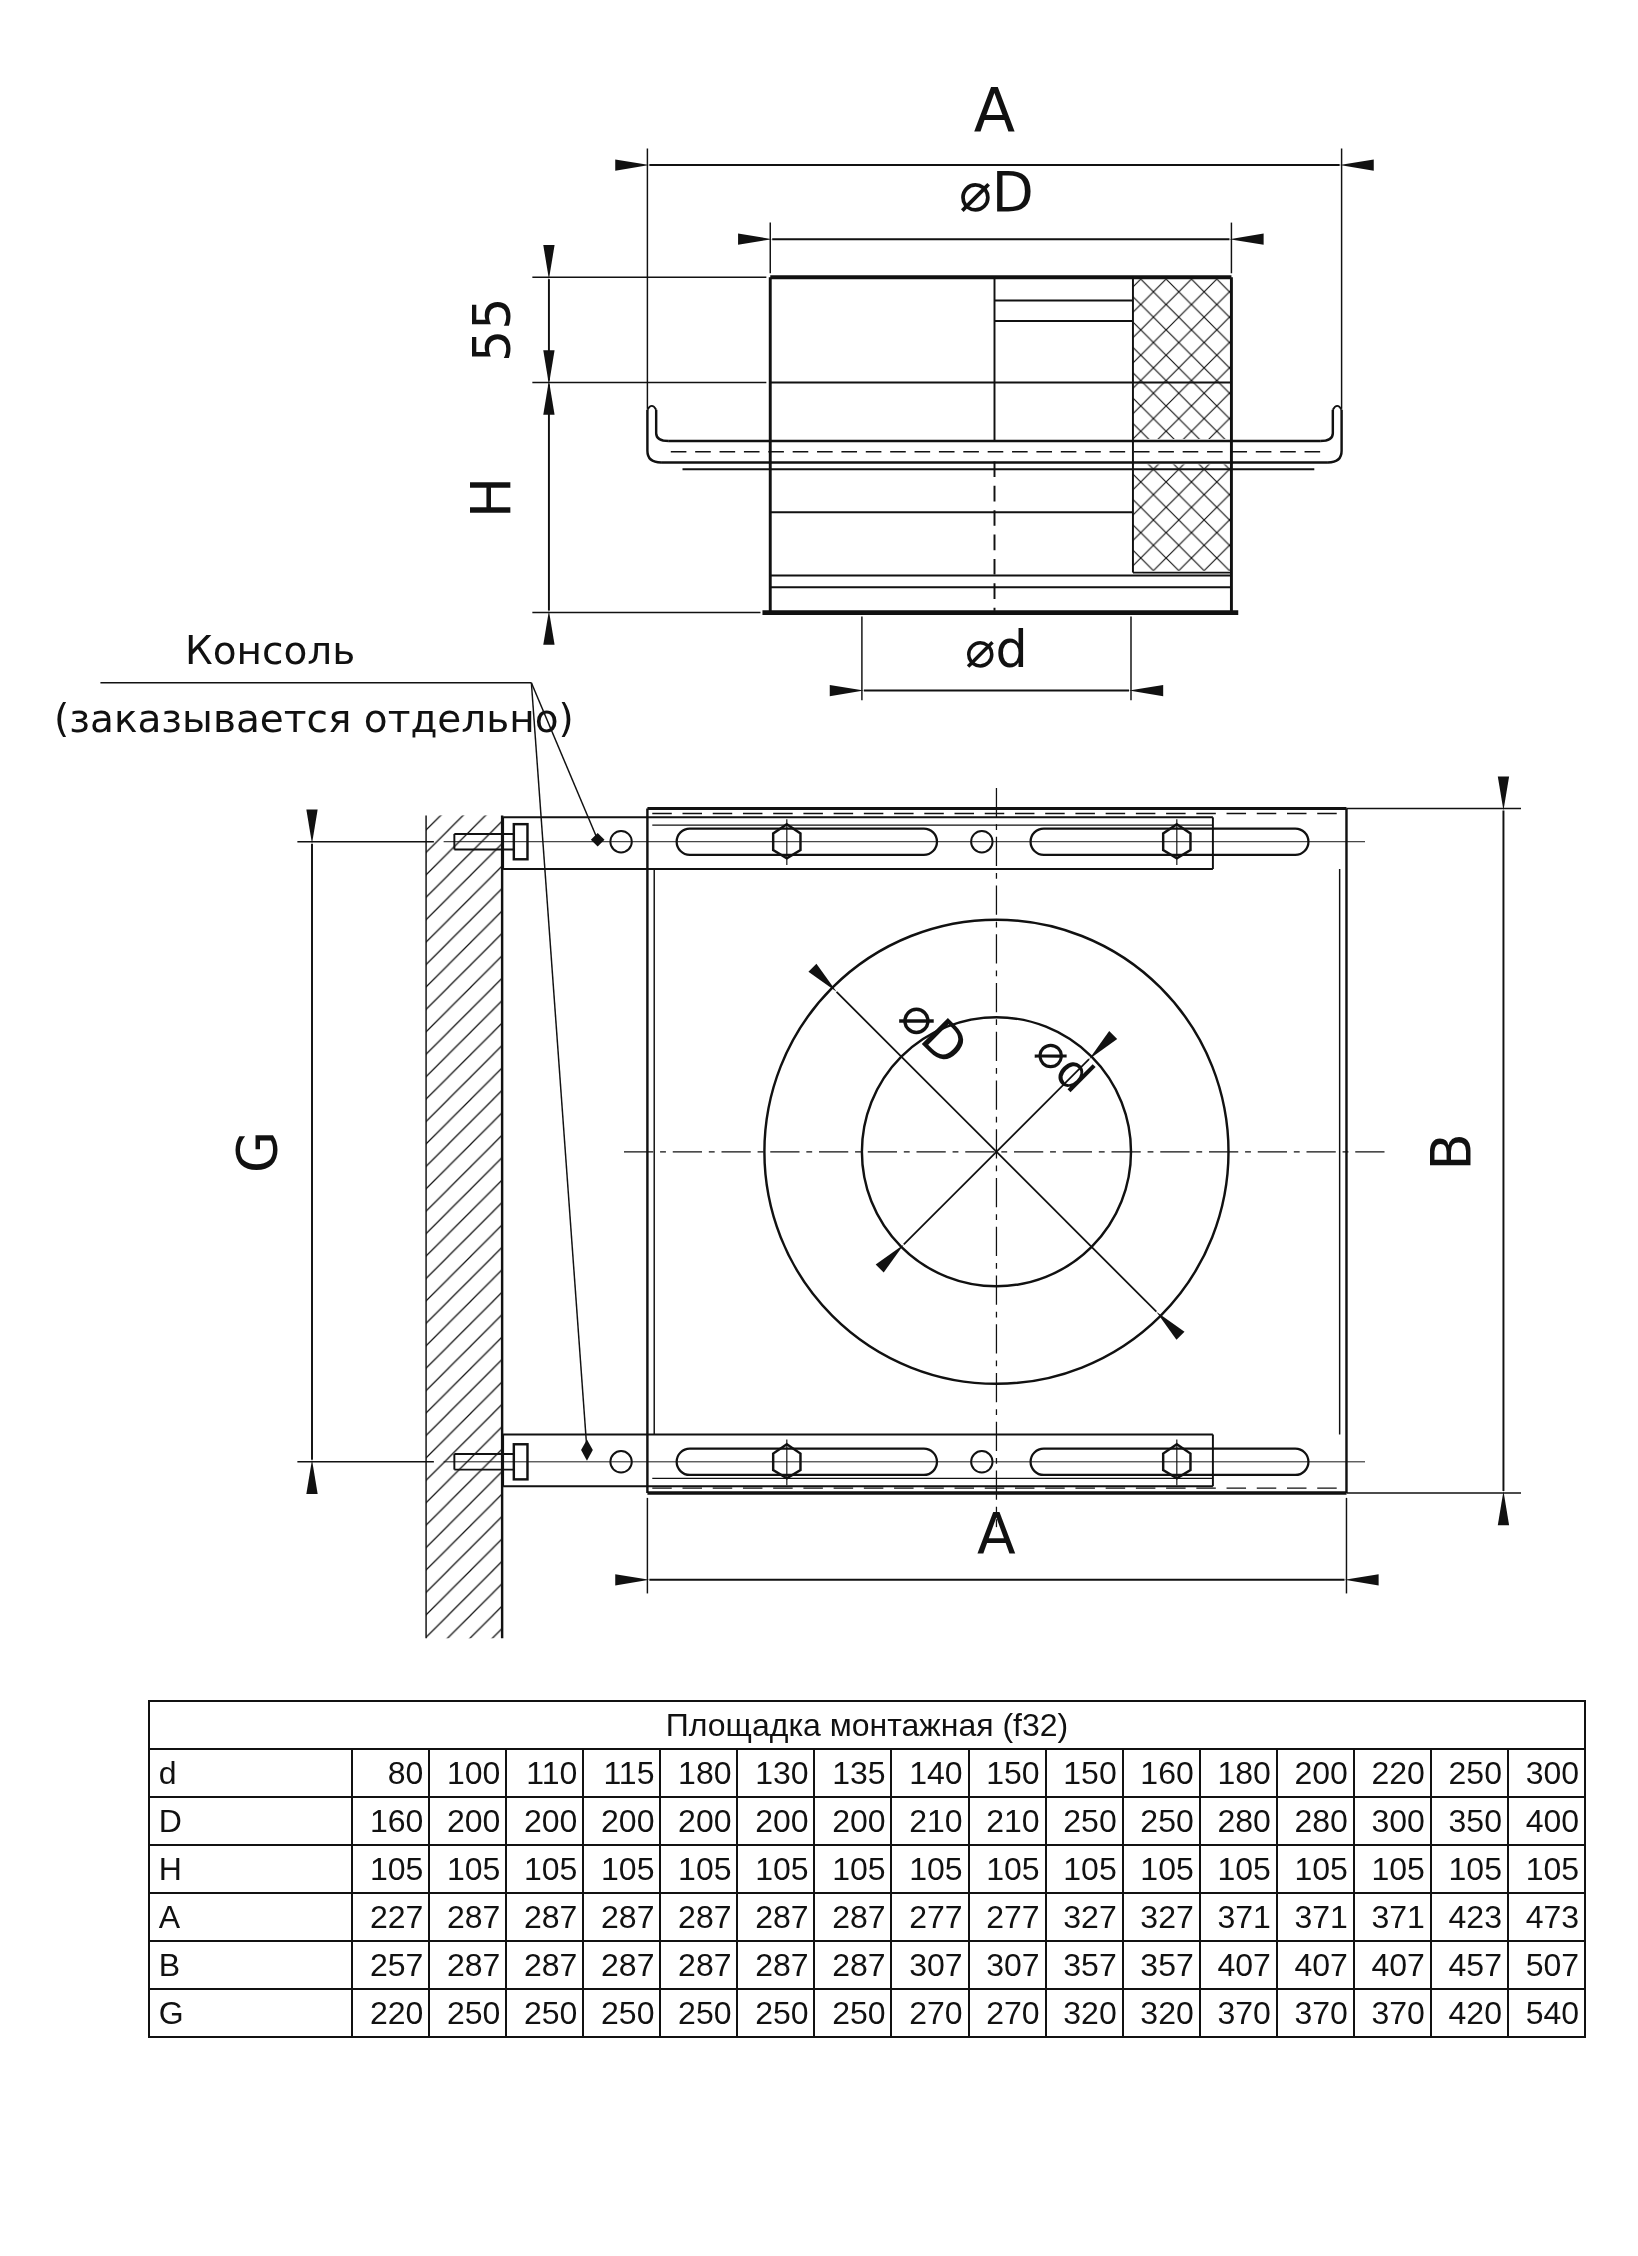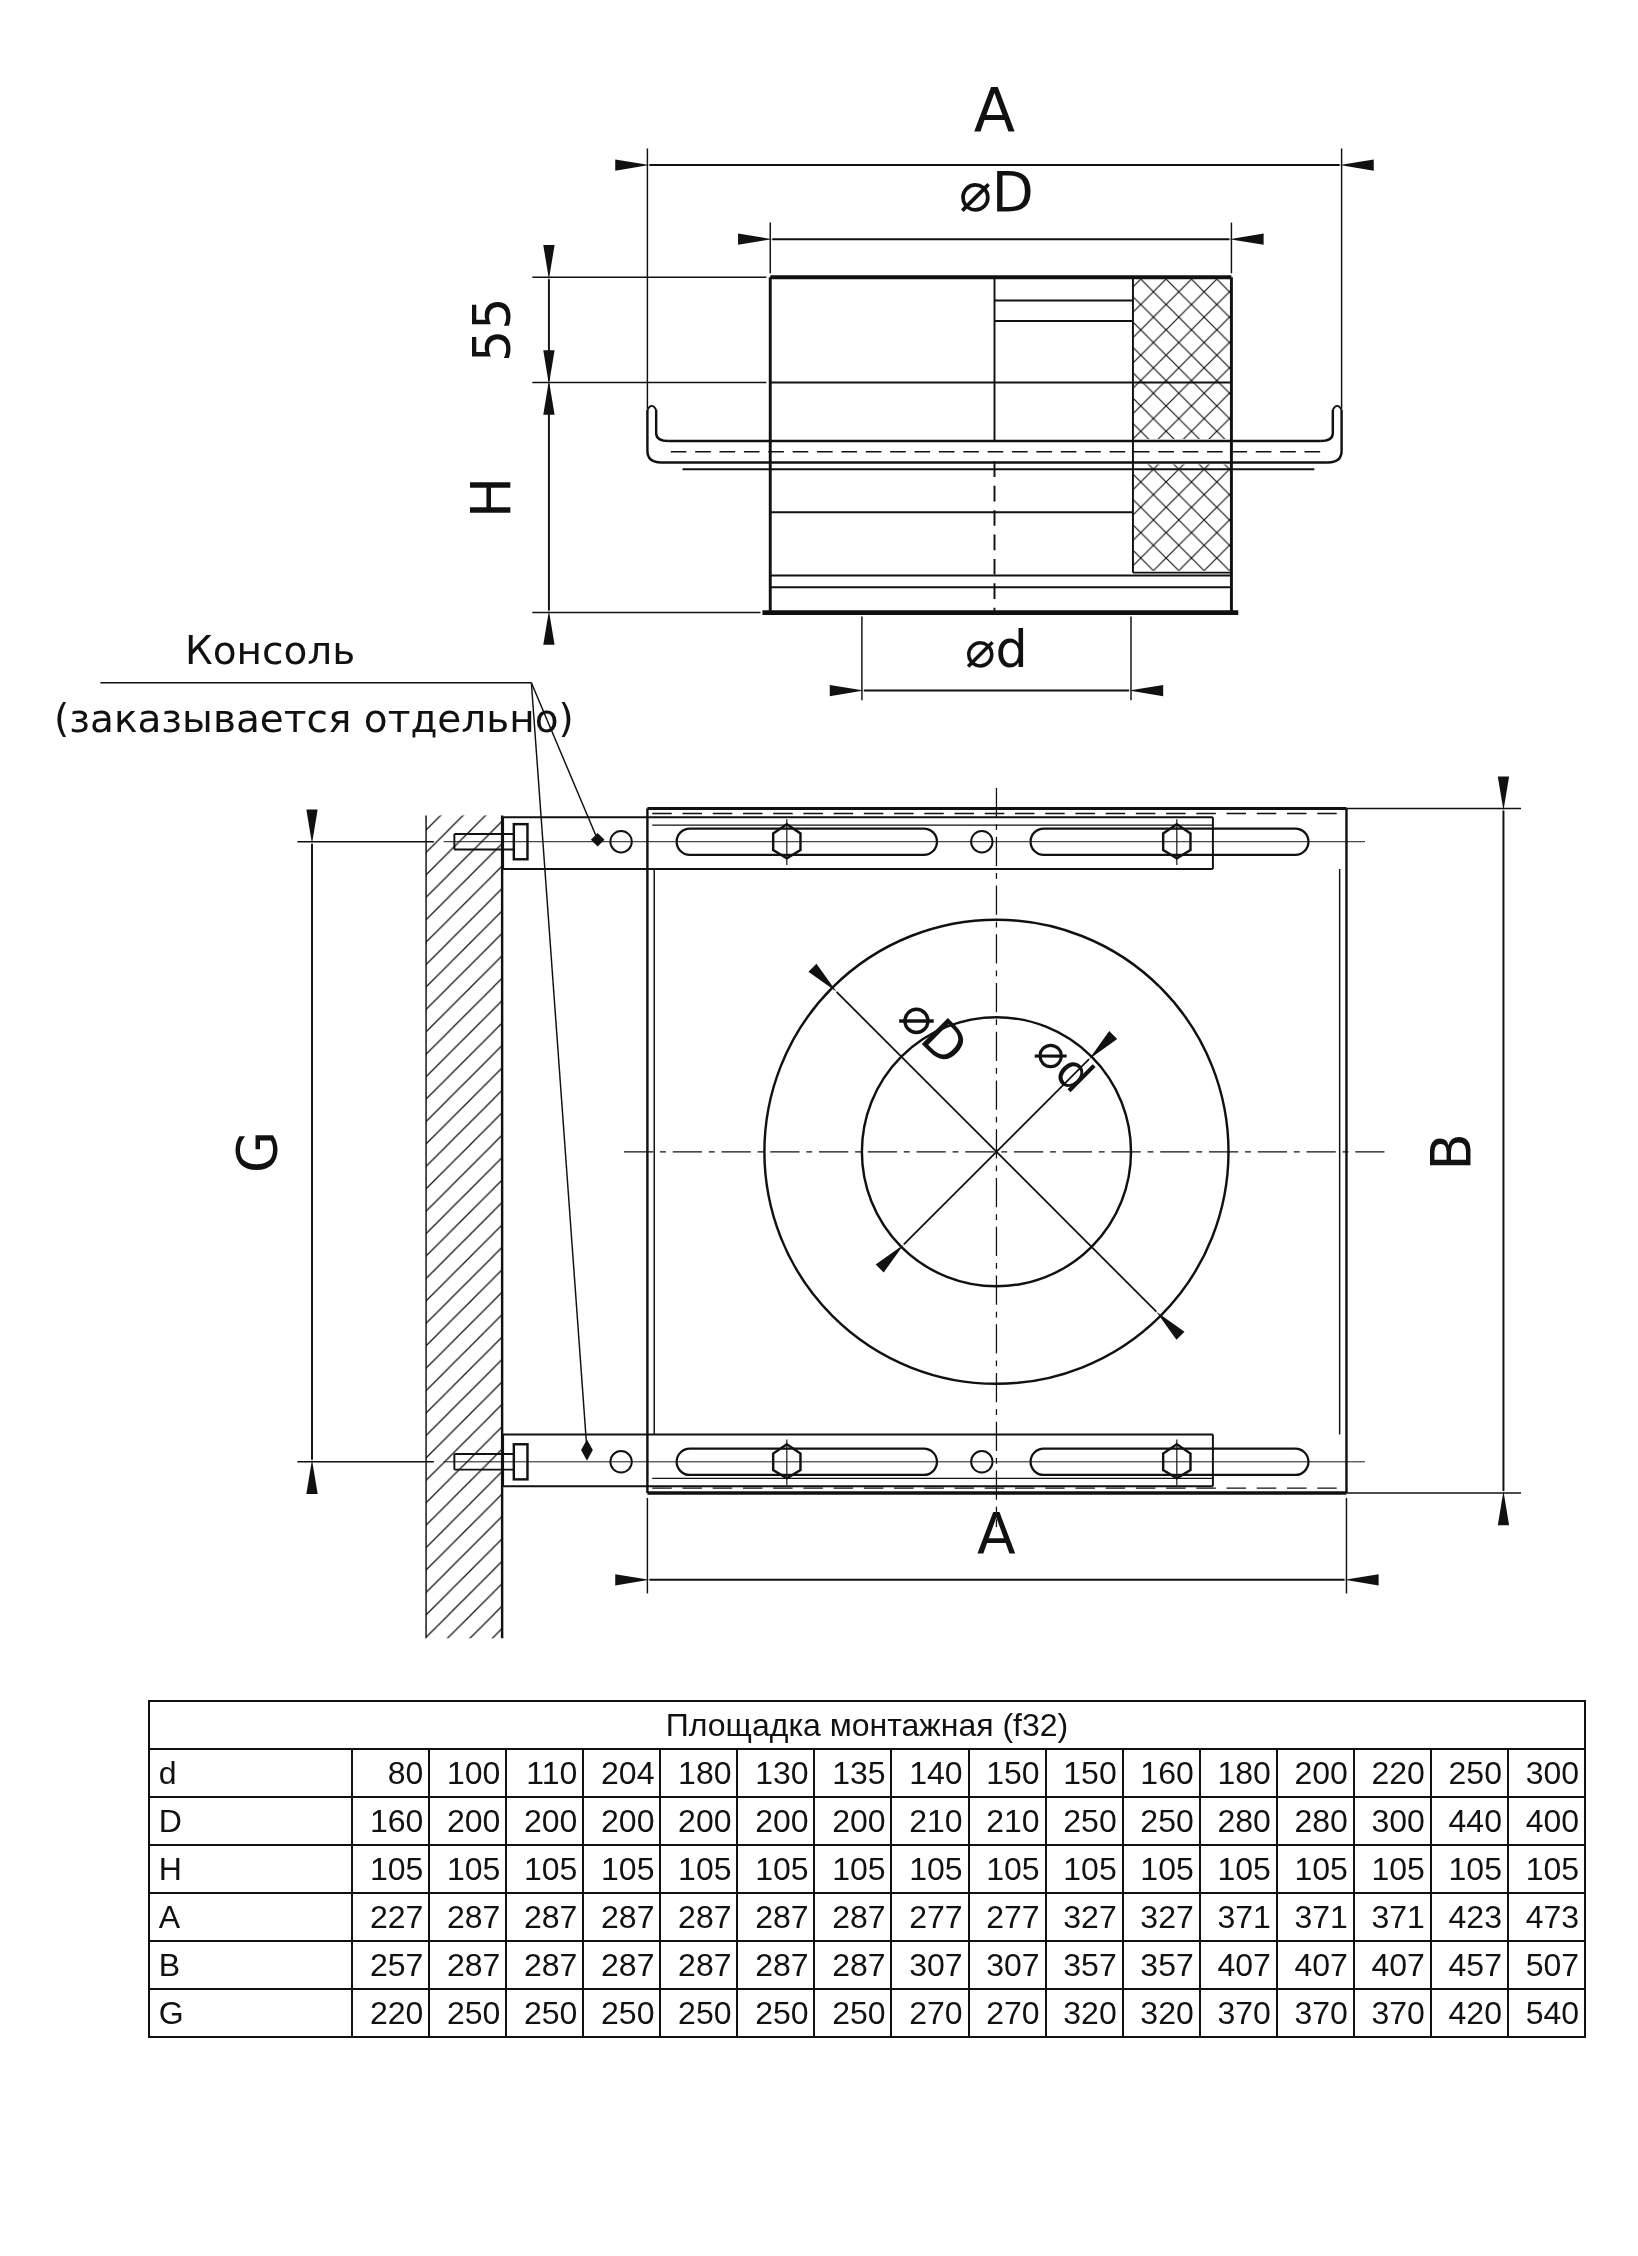--- a/index.html
+++ b/index.html
@@ -228,21 +228,21 @@
         </colgroup>
       <tbody id="t-body">
         <tr>
           <td class="t-title" colspan="17">Площадка монтажная (f32)</td>
         </tr>
       <tr>
             <td class="rowlabel">d</td>
             <td class="val">80</td>
             <td class="val">100</td>
             <td class="val">110</td>
-            <td class="val">204</td>
+            <td class="val">115</td>
             <td class="val">180</td>
             <td class="val">130</td>
             <td class="val">135</td>
             <td class="val">140</td>
             <td class="val">150</td>
             <td class="val">150</td>
             <td class="val">160</td>
             <td class="val">180</td>
             <td class="val">200</td>
             <td class="val">220</td>
@@ -258,21 +258,21 @@
             <td class="val">200</td>
             <td class="val">200</td>
             <td class="val">200</td>
             <td class="val">210</td>
             <td class="val">210</td>
             <td class="val">250</td>
             <td class="val">250</td>
             <td class="val">280</td>
             <td class="val">280</td>
             <td class="val">300</td>
-            <td class="val">440</td>
+            <td class="val">350</td>
             <td class="val">400</td>
           </tr>
           <tr>
             <td class="rowlabel">H</td>
             <td class="val">105</td>
             <td class="val">105</td>
             <td class="val">105</td>
             <td class="val">105</td>
             <td class="val">105</td>
             <td class="val">105</td>

